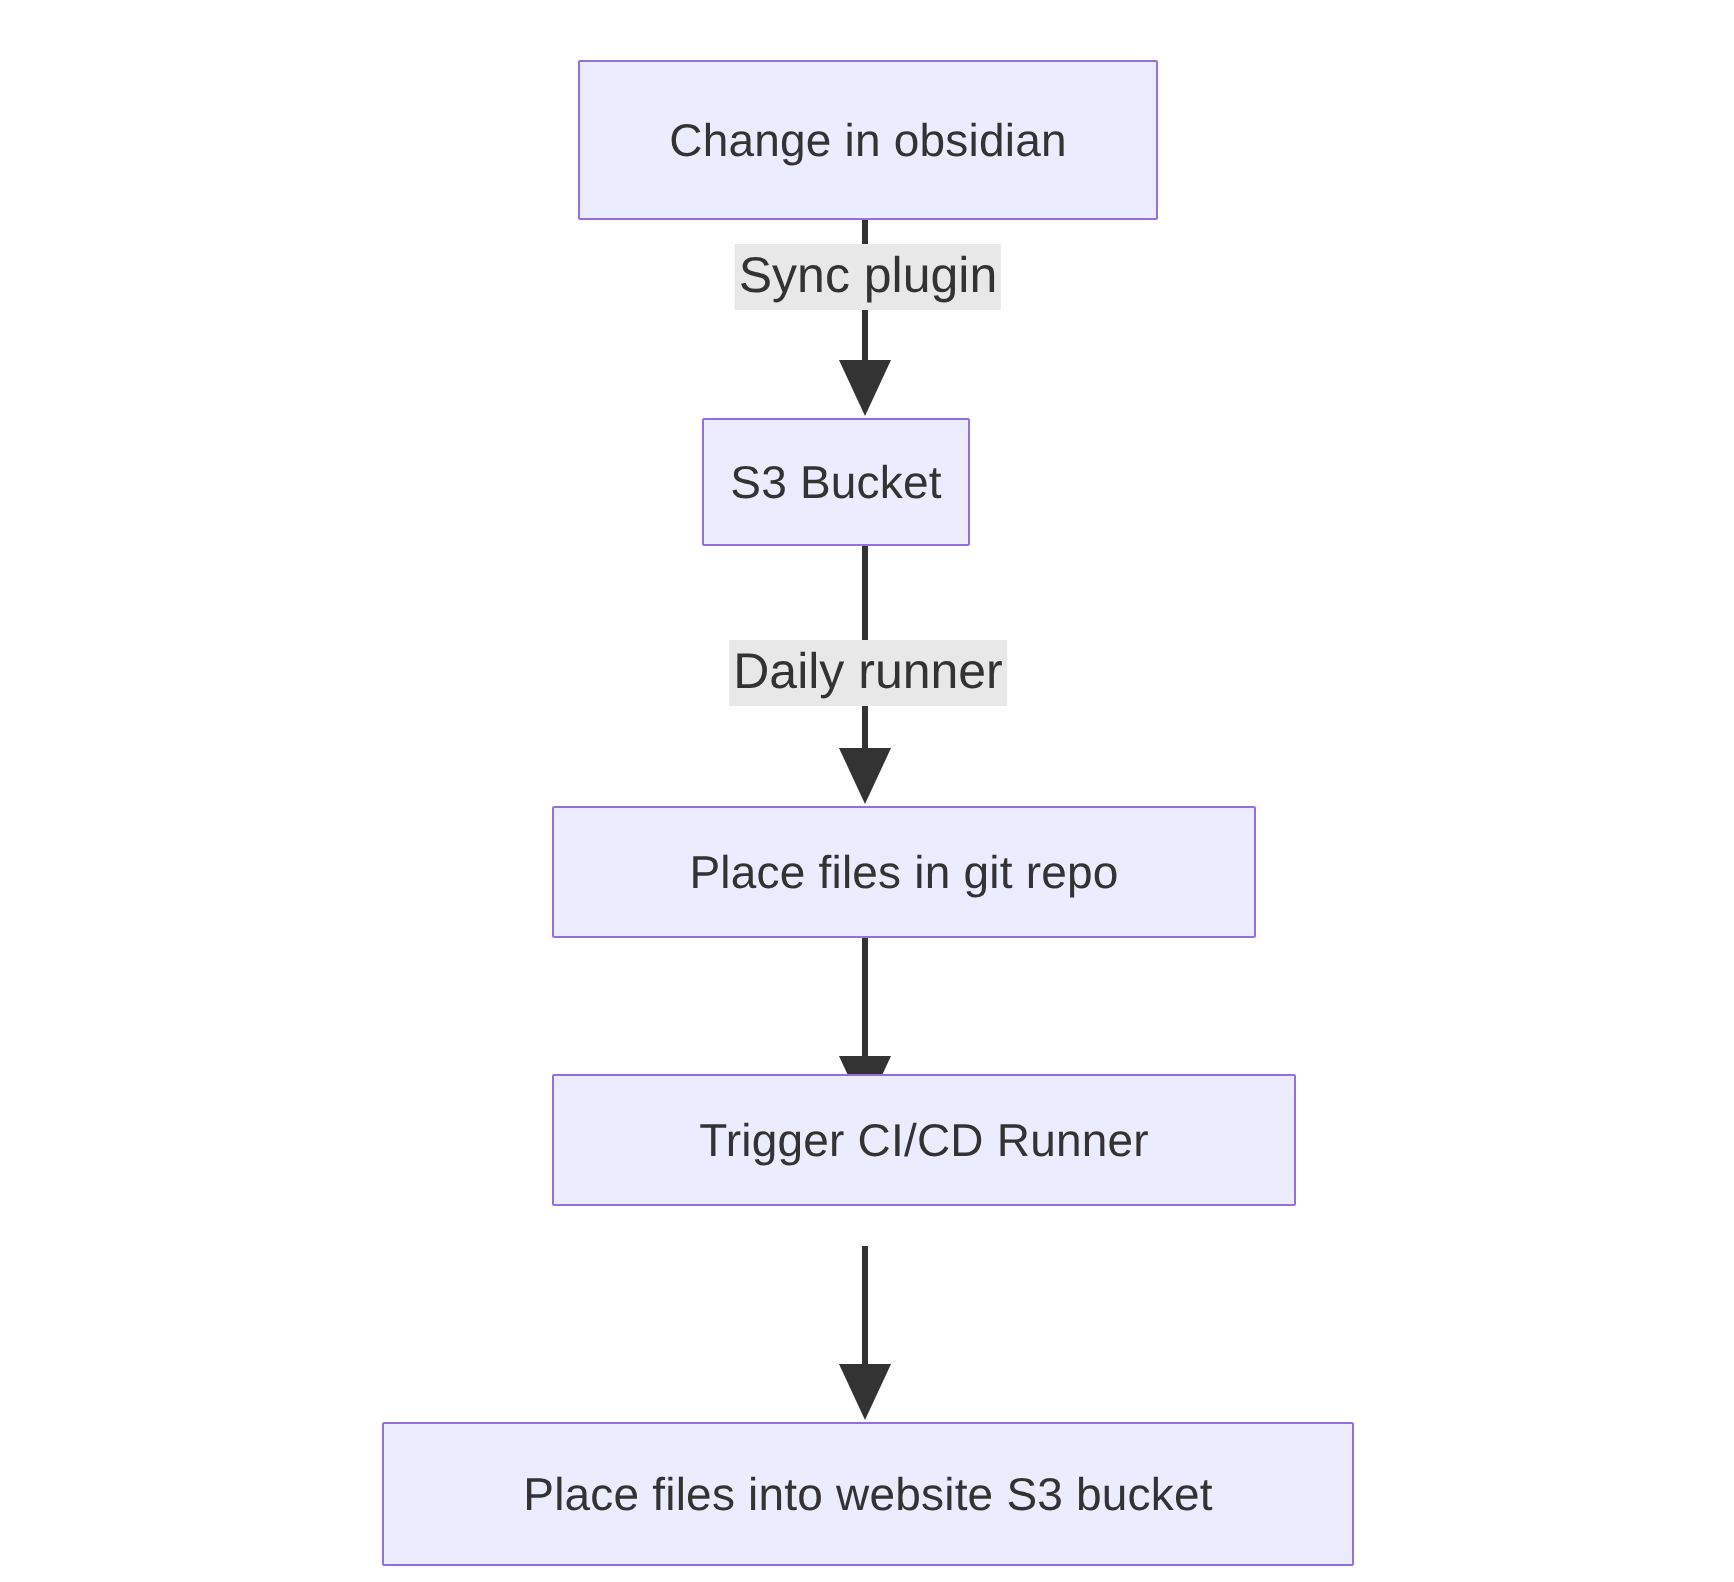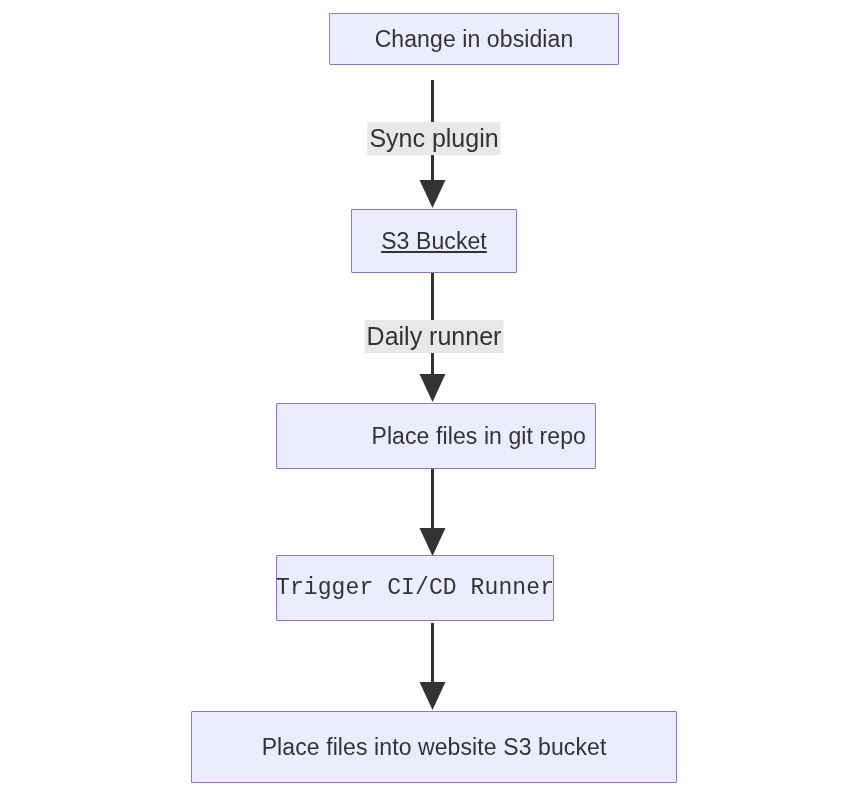--- a/index.html
+++ b/index.html
@@ -36,24 +36,24 @@
     font-size: 23px;
     line-height: 1;
     letter-spacing: 0.1px;
     white-space: nowrap;
   }
   .node-label {
     display: block;
     padding: 0 9px;
   }
 
-  #node-1 { left: 289px; top: 13px;  width: 290px; height: 52px; margin-left: 40px; }
-  #node-2 { left: 351px; top: 209px; width: 166px; height: 64px; text-decoration: underline; }
-  #node-3 { left: 276px; top: 403px; width: 320px; height: 66px; justify-content: flex-end; }
-  #node-4 { left: 276px; top: 555px; width: 278px; height: 66px; font-family: Liberation Mono, monospace; }
+  #node-1 { left: 289px; top: 30px;  width: 290px; height: 80px; }
+  #node-2 { left: 351px; top: 209px; width: 134px; height: 64px; }
+  #node-3 { left: 276px; top: 403px; width: 352px; height: 66px; }
+  #node-4 { left: 276px; top: 537px; width: 372px; height: 66px; }
   #node-5 { left: 191px; top: 711px; width: 486px; height: 72px; }
 
   
   .edge-svg {
     position: absolute;
     left: 0;
     top: 0;
     width: 867px;
     height: 791px;
     overflow: visible;

